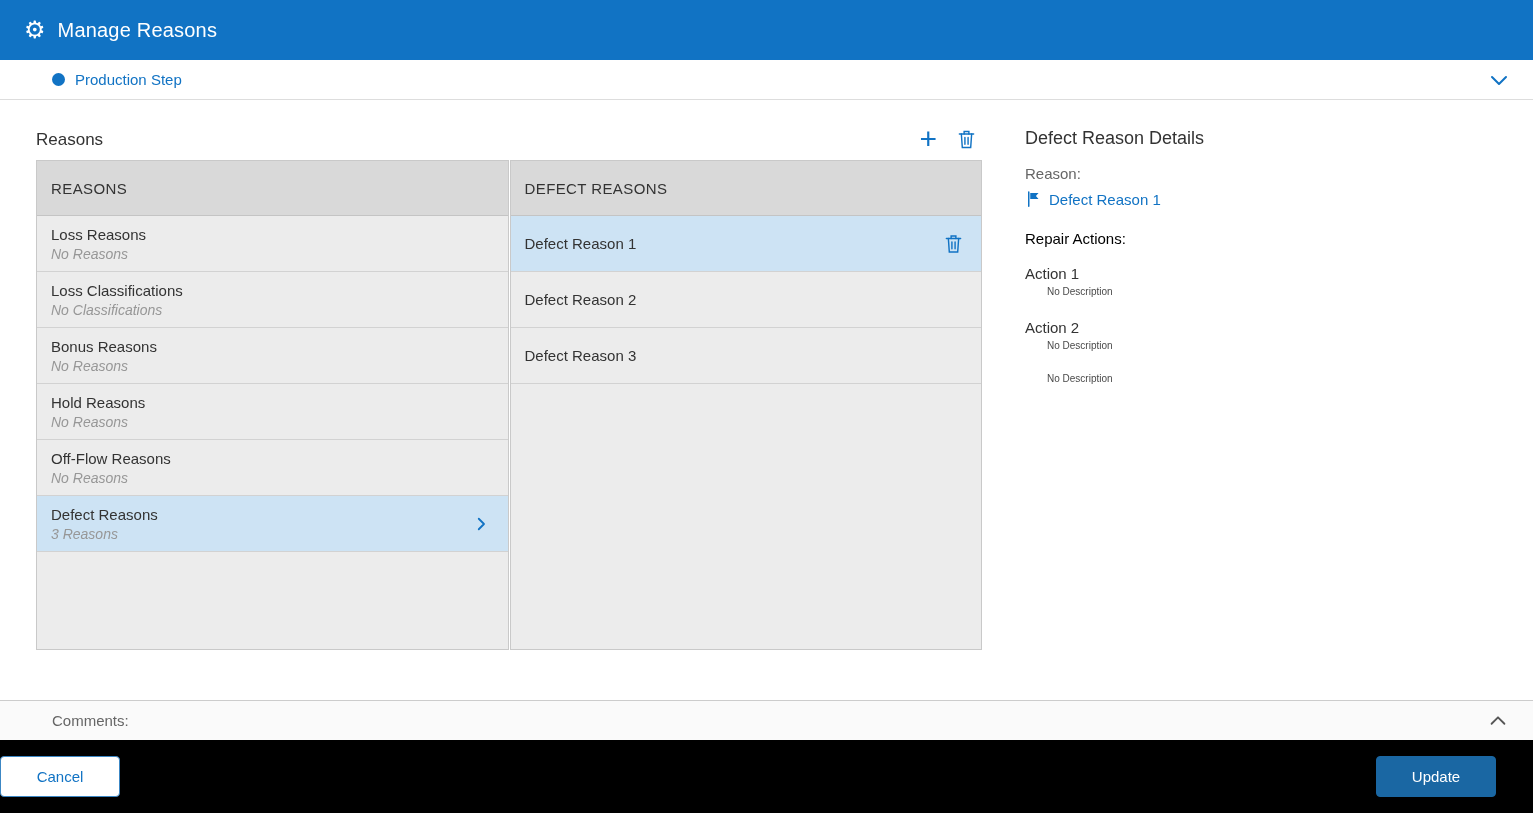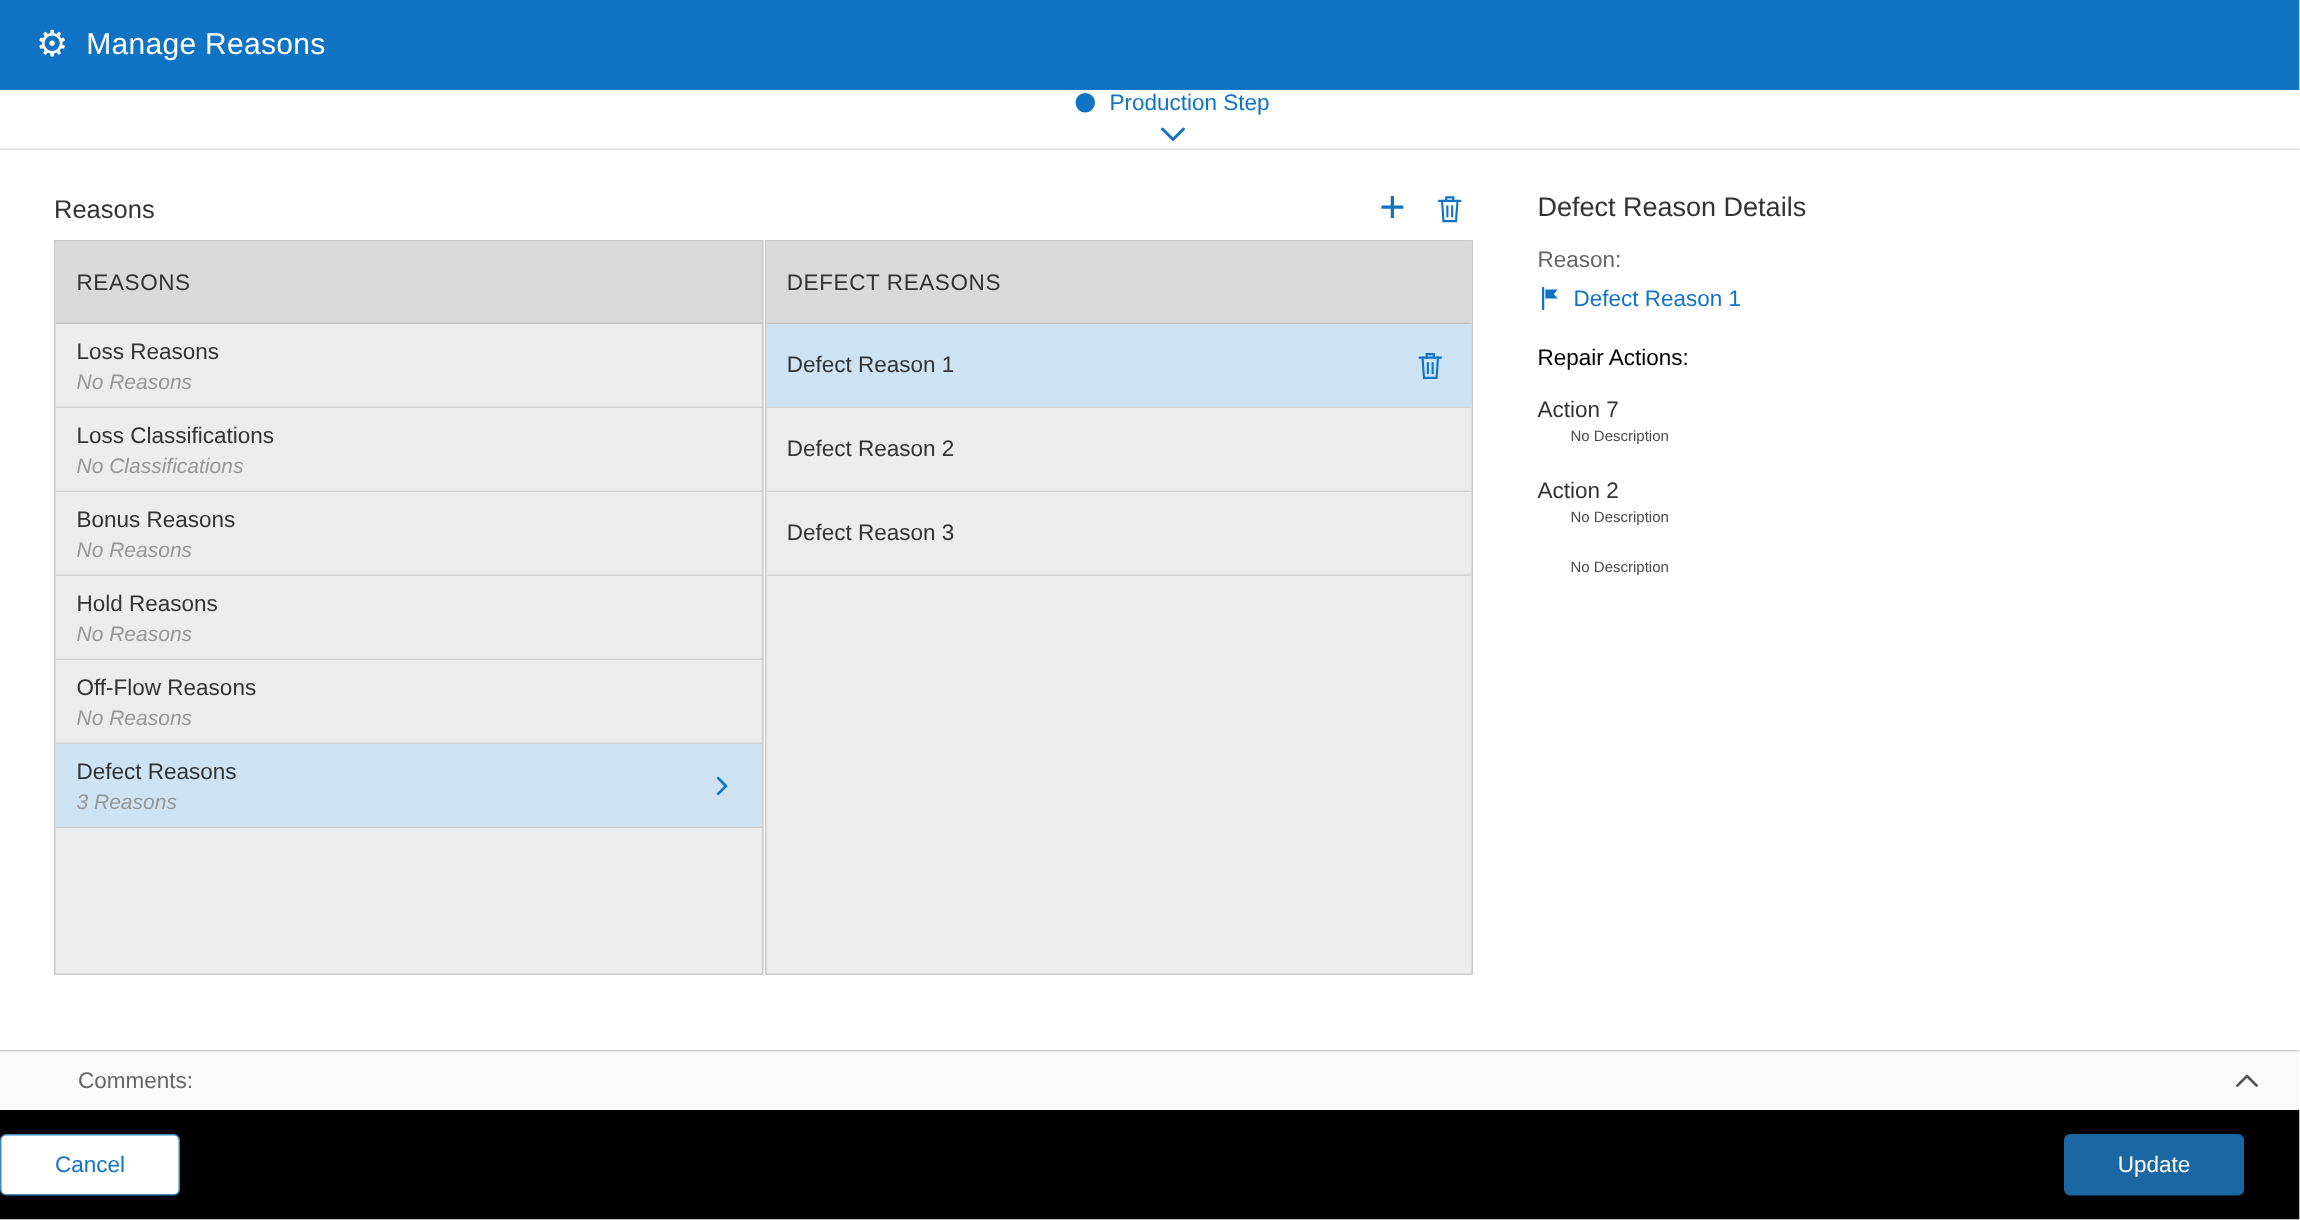--- a/index.html
+++ b/index.html
@@ -2,21 +2,21 @@
 <html><head>
 <meta charset="utf-8">
 <style>
   * { margin:0; padding:0; box-sizing:border-box; }
   html,body { width:1533px; height:813px; background:#fff; font-family:"Liberation Sans", sans-serif; color:#333; overflow:hidden; }
 
   .topbar { height:60px; background:#1173c4; display:flex; align-items:center; padding:0 24px; color:#fff; }
   .topbar .gear { font-size:24px; line-height:1; margin-right:12px; }
   .topbar .title { font-size:20px; font-weight:400; letter-spacing:0.2px; }
 
-  .subbar { height:40px; border-bottom:1px solid #ddd; display:flex; align-items:center; justify-content:space-between; padding:0 22px 0 52px;flex-direction:column; }
+  .subbar { height:40px; border-bottom:1px solid #ddd; display:flex; align-items:center; justify-content:space-between; padding:0 22px 0 52px; }
   .subbar .left { display:flex; align-items:center; gap:10px; color:#1173c4; font-size:15px; }
   .subbar .dot { width:13px; height:13px; border-radius:50%; background:#1173c4; display:inline-block; }
   .icon-btn { background:none; border:none; cursor:pointer; display:flex; align-items:center; padding:0; }
 
   .content { position:relative; height:600px; }
 
   .reasons-section { position:absolute; left:36px; top:28px; width:946px; }
   .reasons-toolbar { display:flex; align-items:flex-end; justify-content:space-between; margin-bottom:10px; }
   .reasons-title { font-size:17px; color:#333; }
   .tools { display:flex; align-items:center; gap:20px; padding-right:6px; }
@@ -172,21 +172,21 @@
             <path d="M5 2.5v19" stroke="#1173c4" stroke-width="2" stroke-linecap="round"></path>
             <path d="M7 4h11l-3.4 4L18 12H7z" fill="#1173c4"></path>
           </svg>
       </span>
       <span>Defect Reason 1</span>
     </div>
 
     <div class="actions-label">Repair Actions:</div>
 
     <div class="action">
-      <div class="name">Action 7</div>
+      <div class="name">Action 1</div>
       <div class="desc">No Description</div>
     </div>
     <div class="action">
       <div class="name">Action 2</div>
       <div class="desc">No Description</div>
     </div>
     <div class="action">
       <div class="desc">No Description</div>
     </div>
   </div>

